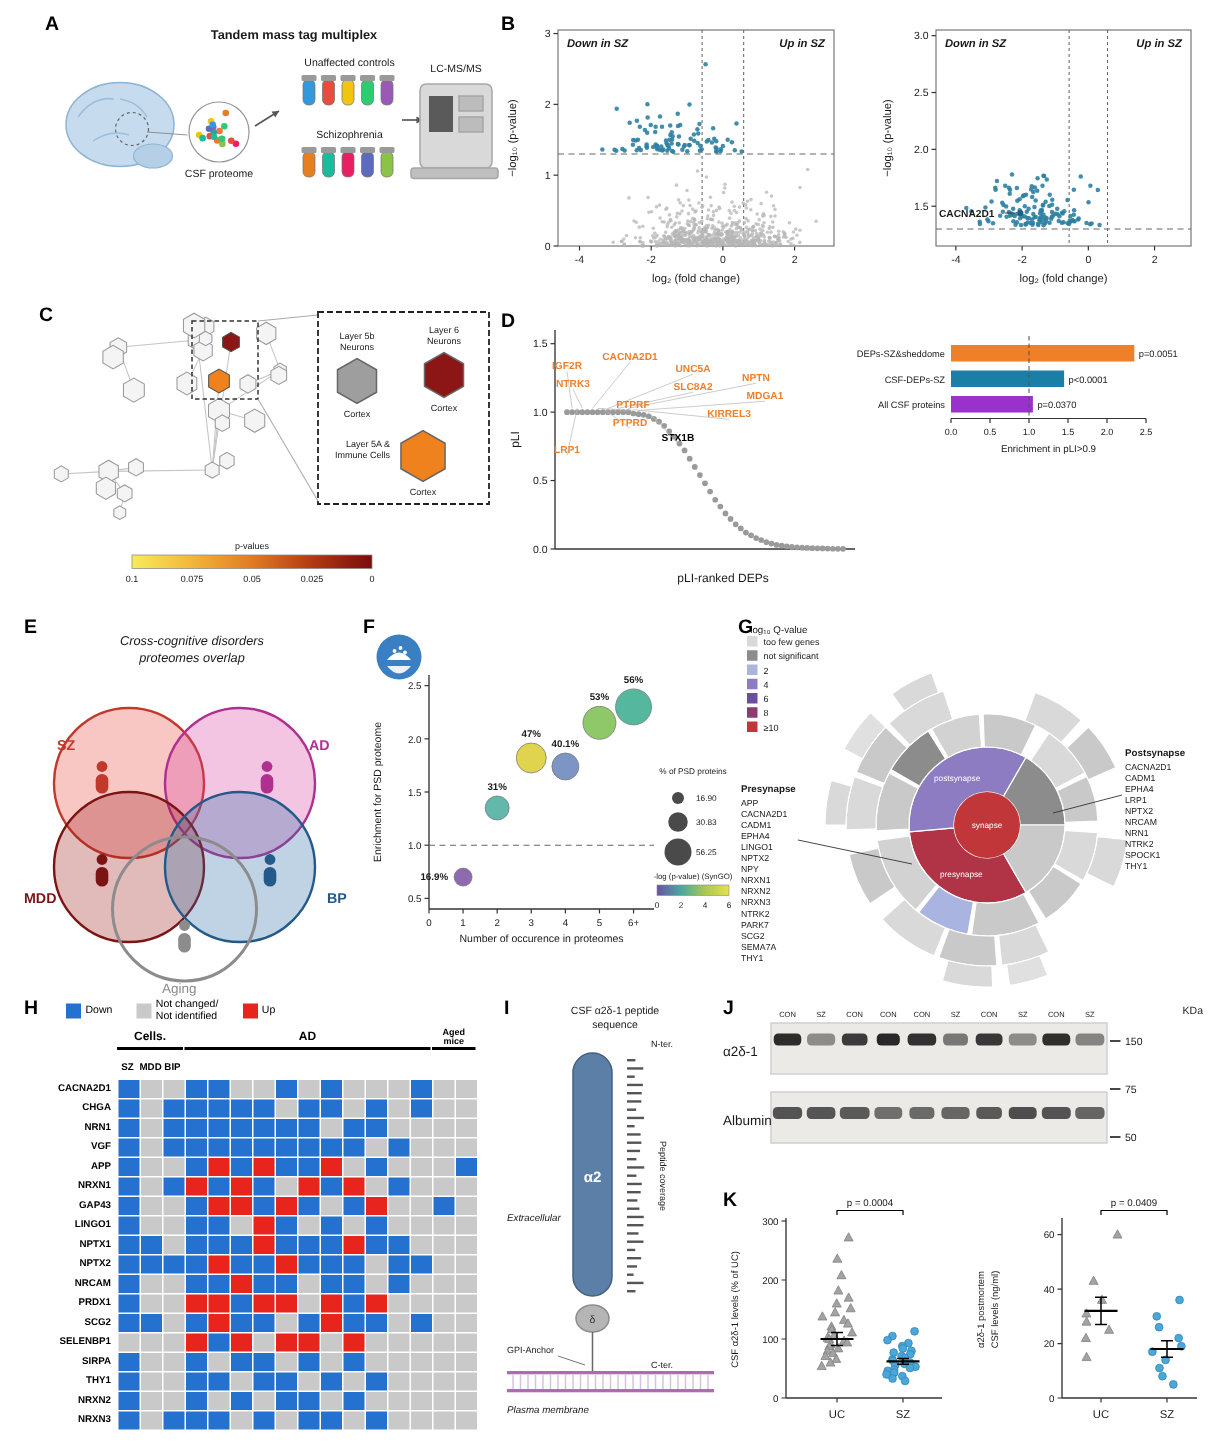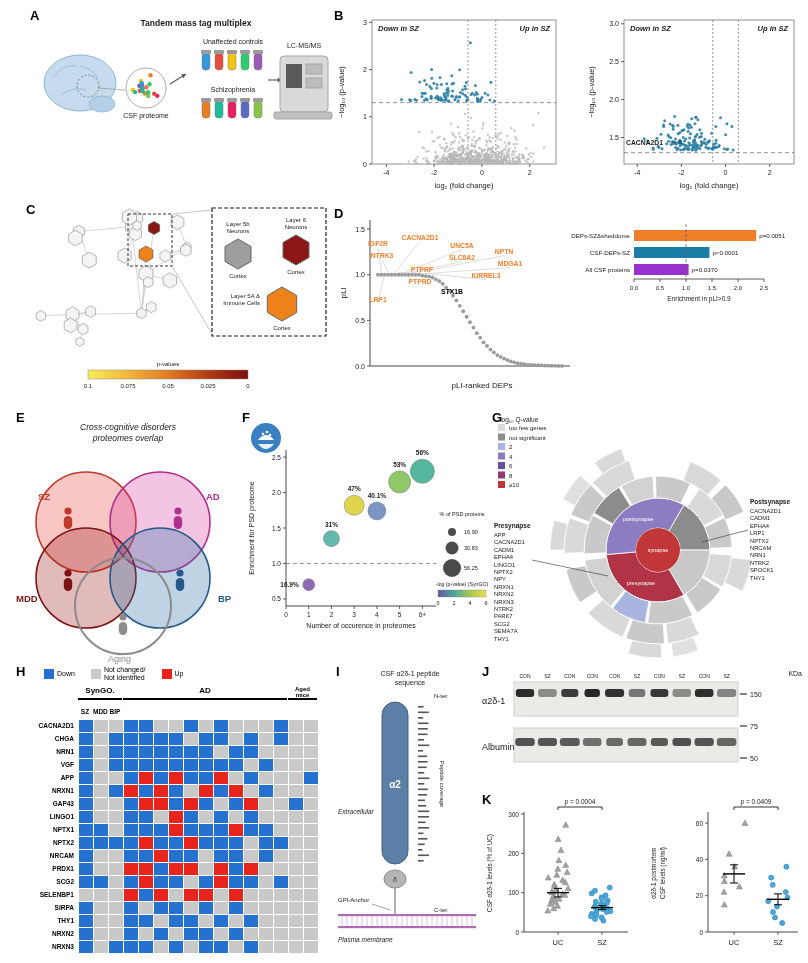--- a/index.html
+++ b/index.html
@@ -1428,21 +1428,21 @@
             <span class="sw" style="background: rgb(201, 201, 201);"></span>
             <span class="pre">Not changed/
 Not identified</span>
           </div>
           <div class="hl-item">
             <span class="sw" style="background: rgb(232, 37, 28);"></span>
             <span class="pre">Up</span>
           </div>
         </div>
         <div class="hwrap">
-          <div class="glabel" style="left: 64px; width: 44px; font-size: 8px;">SynGO.</div>
+          <div class="glabel" style="left: 64px; width: 44px; font-size: 8px;">Cells.</div>
           <div class="gline" style="left: 64px; width: 44px;"></div>
           <div class="glabel" style="left: 109px; width: 164px; font-size: 8px;">AD</div>
           <div class="gline" style="left: 109px; width: 164px;"></div>
           <div class="glabel" style="left: 274px; width: 29px; font-size: 6px;">Aged mice</div>
           <div class="gline" style="left: 274px; width: 29px;"></div>
           <div class="sublab" style="left: 64px;">SZ</div>
           <div class="sublab" style="left: 79px;">MDD</div>
           <div class="sublab" style="left: 94px;">BIP</div>
           <div class="hgrid" style="grid-template-columns: 64px repeat(16, 14px);">
             <div class="rowlab">CACNA2D1</div>

